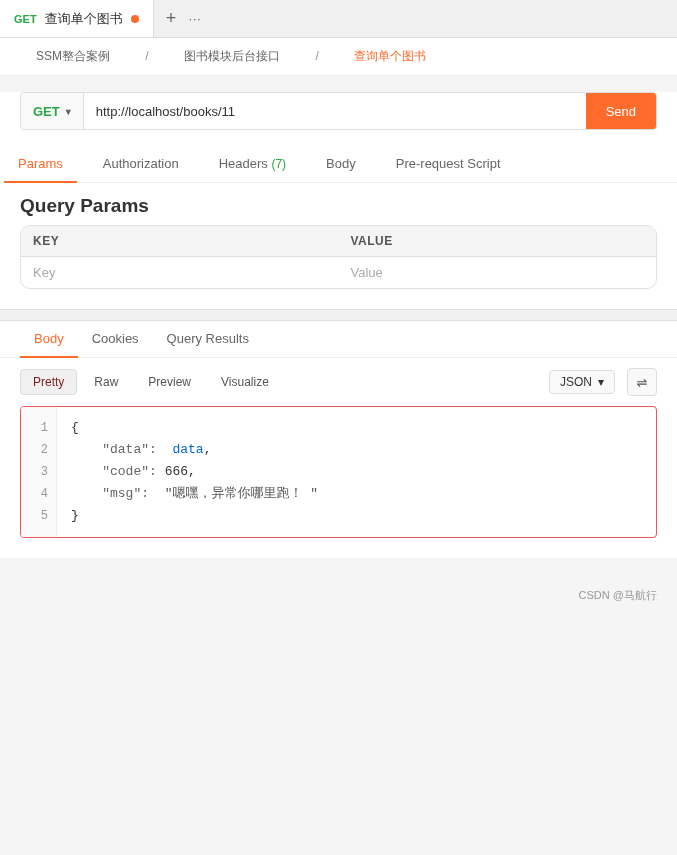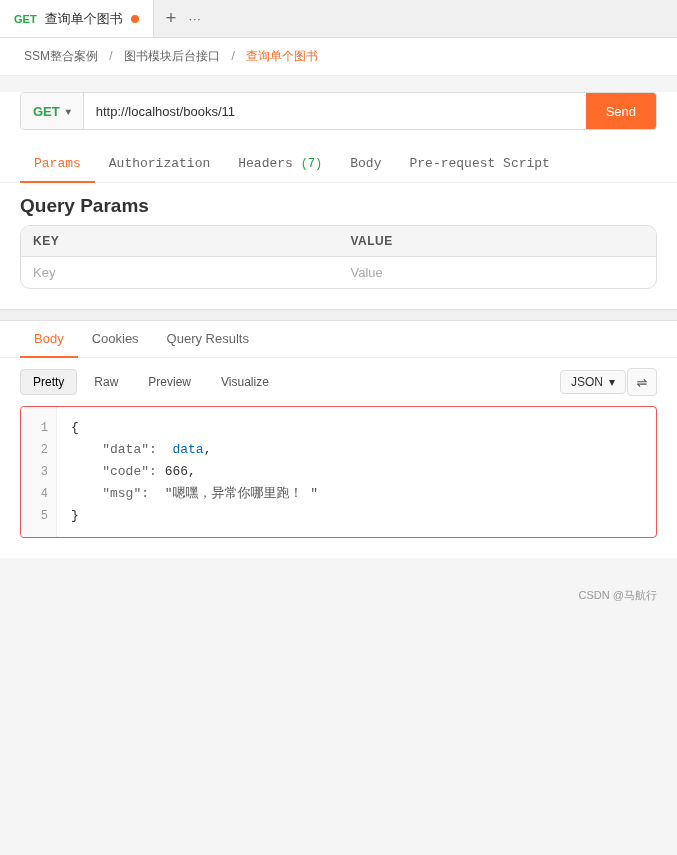--- a/index.html
+++ b/index.html
@@ -55,21 +55,21 @@
     }
 
     
     .breadcrumb {
       padding: 10px 20px;
       font-size: 12px;
       color: #666;
       background: #fff;
       border-bottom: 1px solid #eee;
     }
-    .breadcrumb span { color: #999; margin: 0 4px; }
+    .breadcrumb span { color: #999; margin: 0 16px; }
     .breadcrumb .current { color: #ff6b2b; font-weight: 500; }
 
     
     .main-content {
       background: #fff;
       padding: 0;
     }
 
     
     .url-bar {
@@ -115,23 +115,22 @@
       height: 100%;
       font-size: 13px;
       cursor: pointer;
       font-weight: 500;
     }
 
     
     .req-tabs {
       display: flex;
       border-bottom: 1px solid #eee;
-      padding: 0 20px;
-      gap: 0;
-      font-family: Liberation Mono, monospace;
+      padding: 0 4px;
+      gap: 12px;
     }
     .req-tab {
       padding: 10px 14px;
       font-size: 13px;
       color: #666;
       cursor: pointer;
       border-bottom: 2px solid transparent;
       margin-bottom: -1px;
     }
     .req-tab.active {
@@ -234,28 +233,28 @@
       border-radius: 4px;
       border: 1px solid transparent;
       font-size: 12px;
       cursor: pointer;
       color: #555;
       background: transparent;
     }
     .fmt-btn.active {
       background: #f0f0f0;
       border-color: #ddd;
-      color: #000000;
+      color: #7f1d1d;
       font-weight: 500;
     }
     .fmt-right {
       margin-left: auto;
       display: flex;
       align-items: center;
-      gap: 1px;
+      gap: 12px;
     }
     .json-select {
       display: flex;
       align-items: center;
       padding: 4px 10px;
       border: 1px solid #ddd;
       border-radius: 4px;
       font-size: 12px;
       color: #333;
       gap: 6px;

